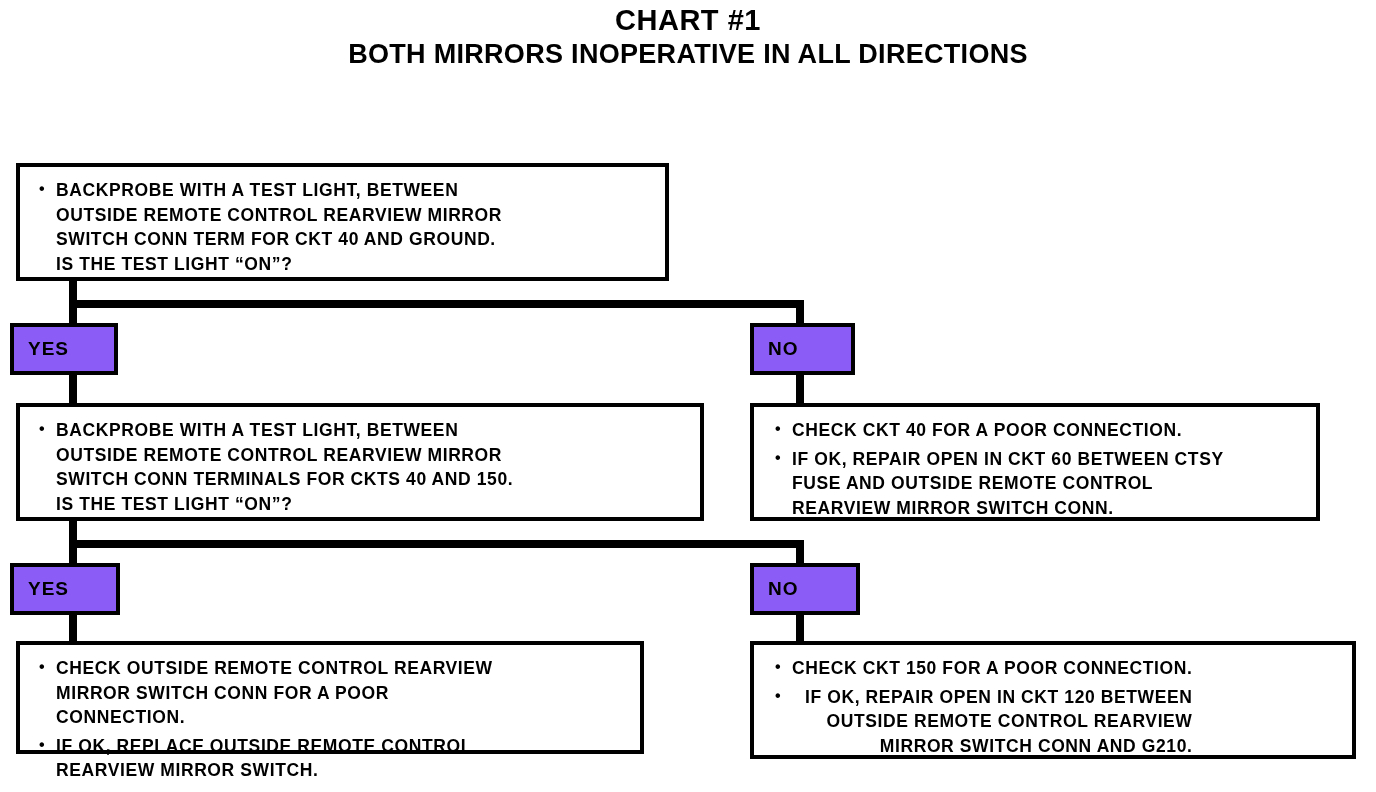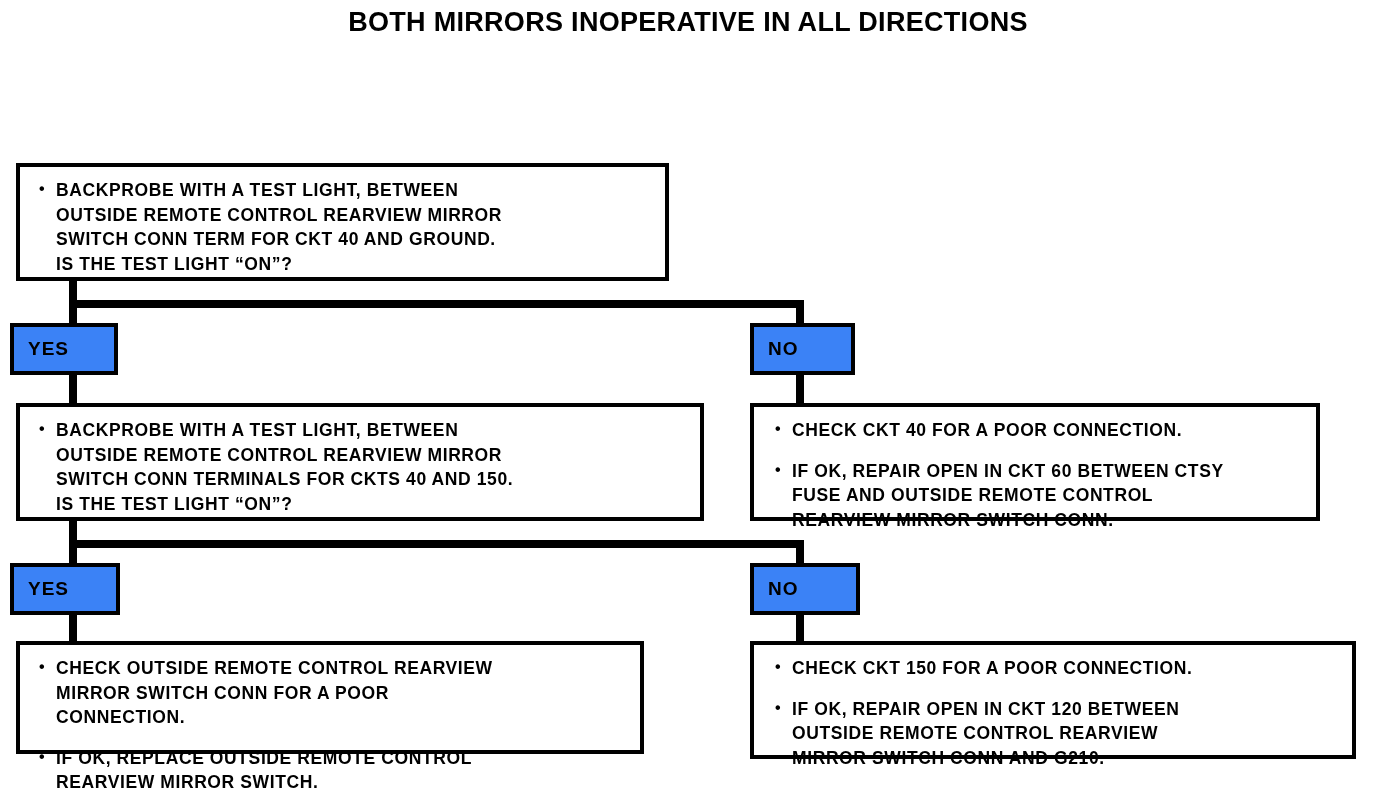--- a/index.html
+++ b/index.html
@@ -58,38 +58,38 @@
     white-space: pre;
   }
   .bullet-list {
     position: absolute;
     left: 18px;
     top: 11px;
   }
   .bullet-item {
     position: relative;
     padding-left: 18px;
-    margin-bottom: 16px;
+    margin-bottom: 4px;
   }
   .bullet-item::before {
     content: "\2022";
     position: absolute;
     left: 1px;
     top: -1px;
     font-size: 16px;
     font-weight: bold;
     line-height: 24.5px;
   }
 
   
   .dbox {
     position: absolute;
     box-sizing: border-box;
     border: 4px solid #000;
-    background: #3b82f6;
+    background: #8b5cf6;
     z-index: 3;
     display: flex;
     align-items: center;
   }
   .dbox span {
     font-size: 19px;
     font-weight: bold;
     letter-spacing: 1px;
     padding-left: 14px;
   }
@@ -98,20 +98,21 @@
   .ln {
     position: absolute;
     background: #000;
     z-index: 1;
   }
 </style>
 </head>
 <body>
 
 <div class="title-block">
+  <div class="title-main">CHART #1</div>
   <div class="title-sub">BOTH MIRRORS INOPERATIVE IN ALL DIRECTIONS</div>
 </div>
 
 <div class="ln" style="left:69px; top:280px; width:8px; height:28px;"></div>
 
 <div class="ln" style="left:69px; top:300px; width:735px; height:8px;"></div>
 
 <div class="ln" style="left:69px; top:300px; width:8px; height:26px;"></div>
 
 <div class="ln" style="left:796px; top:300px; width:8px; height:26px;"></div>
@@ -177,19 +178,19 @@
   <div class="bullet-list">
     <div class="bullet-item box-text">CHECK OUTSIDE REMOTE CONTROL REARVIEW
 MIRROR SWITCH CONN FOR A POOR
 CONNECTION.</div>
     <div class="bullet-item box-text">IF OK, REPLACE OUTSIDE REMOTE CONTROL
 REARVIEW MIRROR SWITCH.</div>
   </div>
 </div>
 
 <div class="box" style="left:750px; top:641px; width:606px; height:118px;">
-  <div class="bullet-list" style="left:20px;">
+  <div class="bullet-list" style="left:20px;text-align:right;">
     <div class="bullet-item box-text">CHECK CKT 150 FOR A POOR CONNECTION.</div>
     <div class="bullet-item box-text">IF OK, REPAIR OPEN IN CKT 120 BETWEEN
 OUTSIDE REMOTE CONTROL REARVIEW
 MIRROR SWITCH CONN AND G210.</div>
   </div>
 </div>
 
 </body></html>

